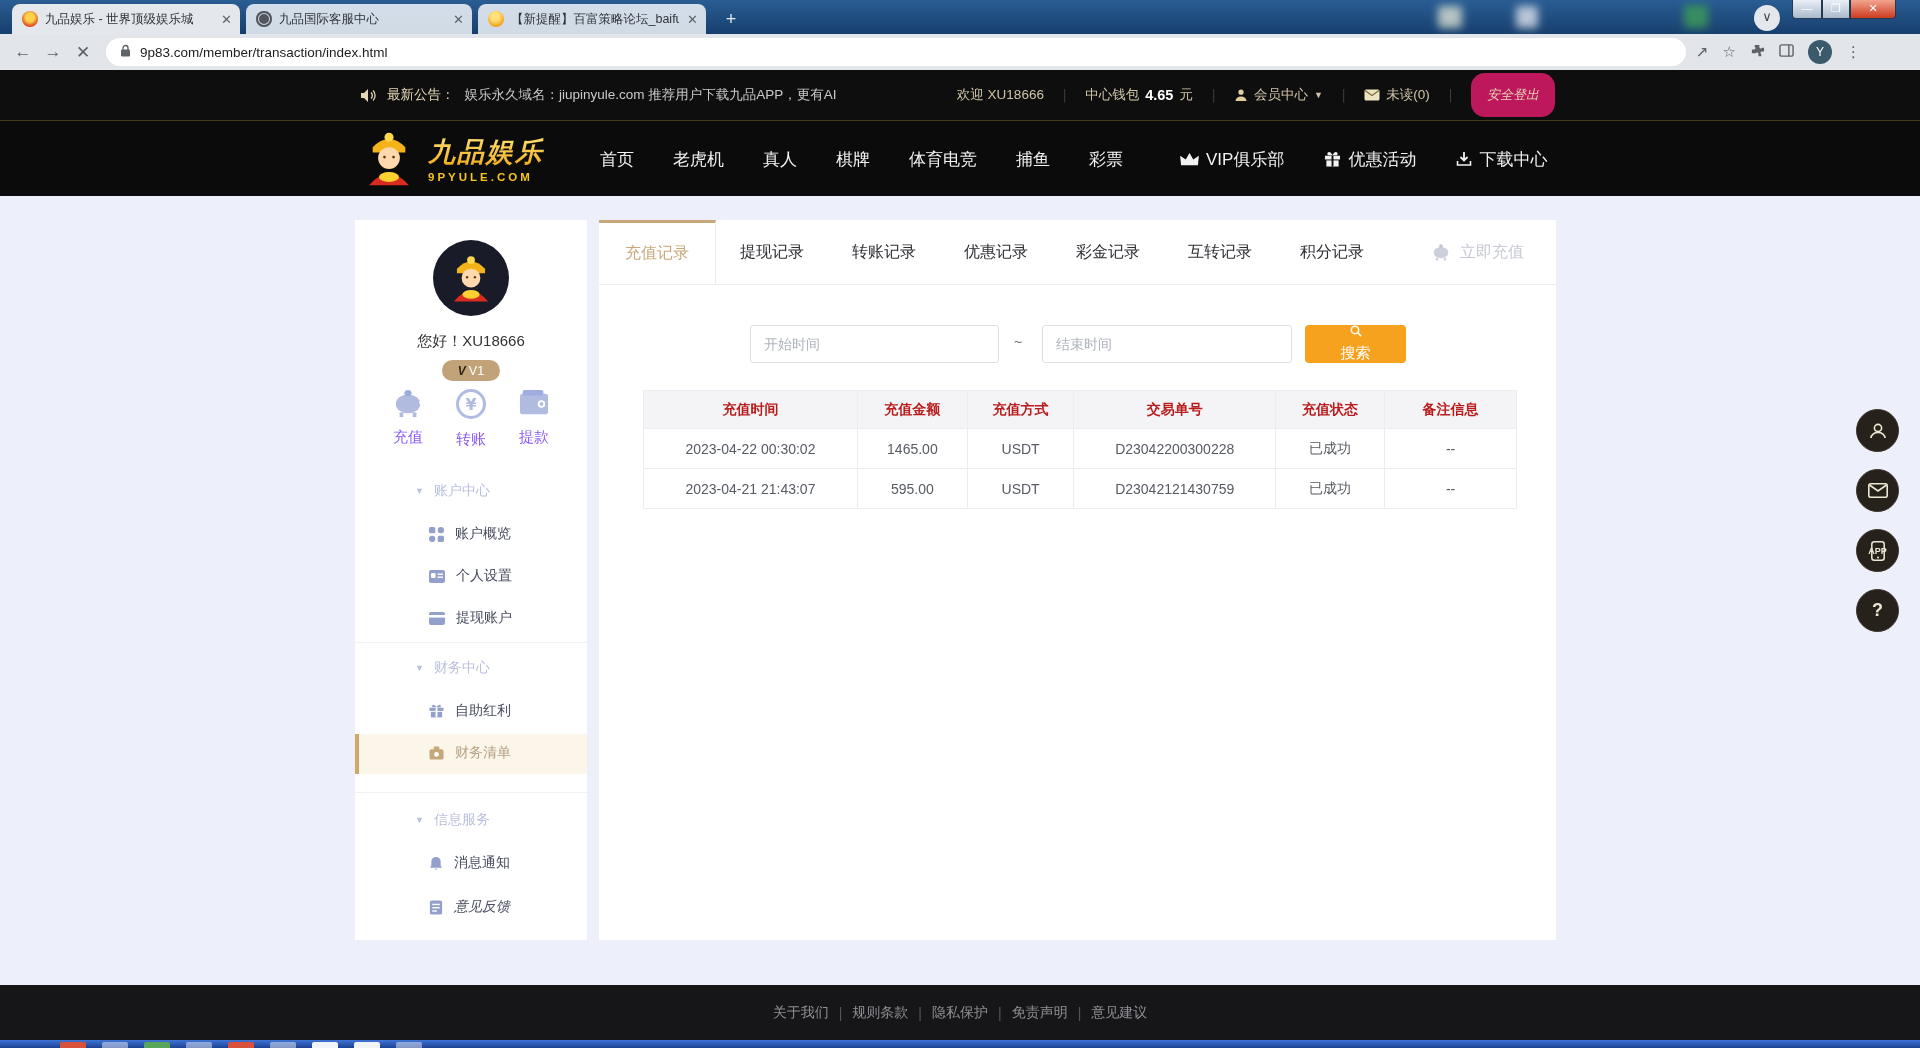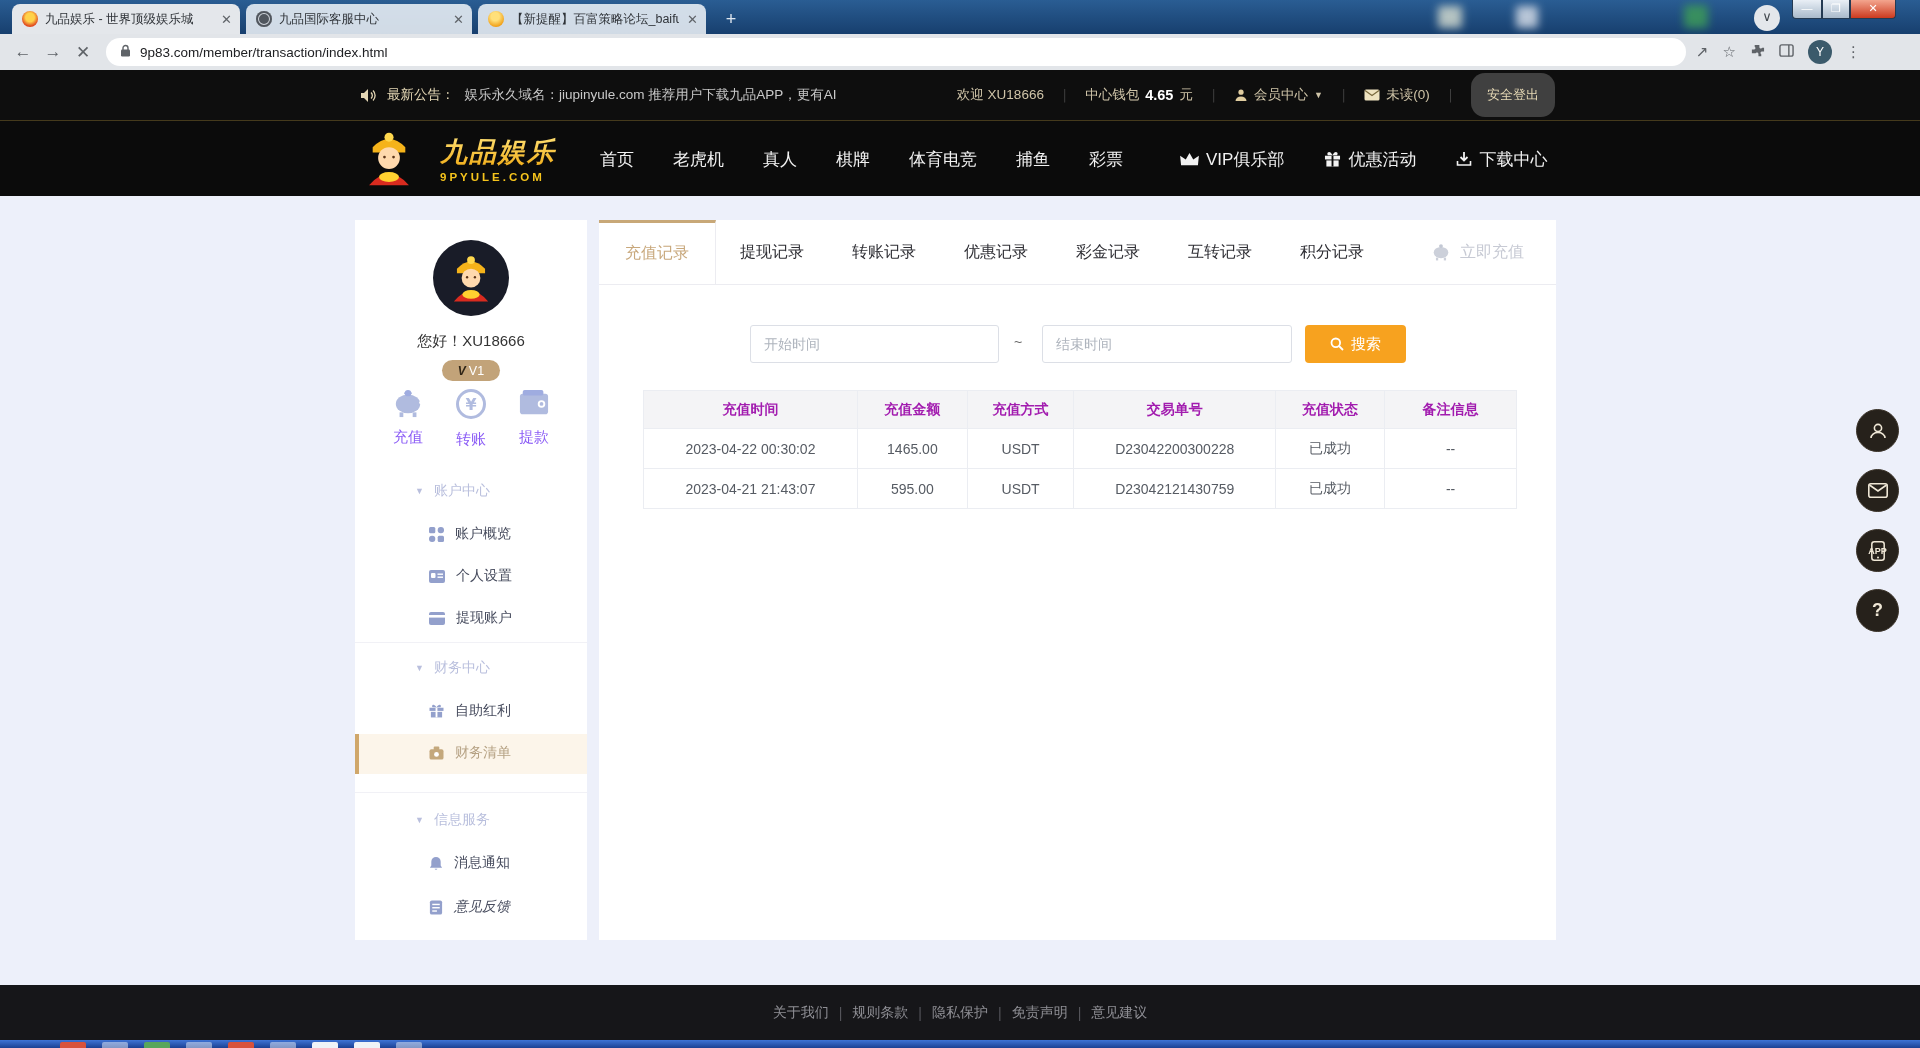--- a/index.html
+++ b/index.html
@@ -44,26 +44,26 @@
   .page { position:absolute; left:0; top:70px; width:1920px; height:970px; background:#edf0fa; }
 
   .announce { position:absolute; left:0; top:0; width:1920px; height:50px; background:#0e0e0e;
     display:flex; align-items:center; font-size:13.5px; color:#c9c9c9; }
   .ann-left { position:absolute; left:360px; display:flex; align-items:center; gap:10px; }
   .ann-label { color:#e3d6b4; }
   .ann-right { position:absolute; right:365px; display:flex; align-items:center; gap:14px; }
   .ann-sep { color:#4a4a4a; }
   .tanline { display:flex; align-items:center; gap:6px; color:#cfc4a8; }
   .wallet-num { color:#fff; font-weight:bold; font-size:14.5px; }
-  .logout-pill { background:#404040; color:#e6d9b5; border-radius:14px; padding:13px 16px; font-size:13px; }
+  .logout-pill { background:#be185d; color:#e6d9b5; border-radius:14px; padding:13px 16px; font-size:13px;font-style:italic; }
   .caret { font-size:9px; color:#cfc4a8; }
 
   .navbar { position:absolute; left:0; top:50px; width:1920px; height:76px; background:#0b0b0b;
     border-top:1px solid #453a1c; }
-  .logo { position:absolute; left:358px; top:8px; display:flex; align-items:center; gap:20px; }
+  .logo { position:absolute; left:358px; top:8px; display:flex; align-items:center; gap:8px; }
   .logo-txt1 { font-size:27px; font-weight:900; font-style:italic; letter-spacing:2px;
     background:linear-gradient(180deg,#ffe37a,#f0a911); -webkit-background-clip:text;
     background-clip:text; color:transparent; }
   .logo-txt2 { font-size:11.5px; font-weight:bold; letter-spacing:3px; color:#f6c41c; margin-top:1px; }
   .nav-links { position:absolute; left:600px; top:0; height:76px; display:flex; align-items:center; }
   .nav-item { color:#f2f2f2; font-size:17px; margin-right:39px; white-space:nowrap; }
   .nav-item-ic { display:flex; align-items:center; gap:7px; margin-left:18px; margin-right:22px; }
   .nav-item-ic svg { display:block; }
 
   .card { position:absolute; background:#fff; }
@@ -101,23 +101,23 @@
   .ptab.first { width:117px; border-top:3px solid #c8a878; border-right:1px solid #ececf1;
     color:#c8a87c; }
   .recharge-now { margin-left:auto; margin-right:32px; display:flex; align-items:center; gap:8px;
     color:#c7cad4; font-size:16px; }
   .searchrow { position:absolute; left:0; top:105px; width:957px; height:38px; }
   .inp { position:absolute; height:38px; border:1px solid #dcdfe6; border-radius:3px; background:#fff;
     padding:0 13px; font-size:14px; color:#333; font-family:"Liberation Sans","DejaVu Sans",sans-serif; }
   .inp::placeholder { color:#aeb4bd; }
   .tilde { position:absolute; left:415px; top:9px; color:#666; font-size:14px; }
   .searchbtn { position:absolute; left:706px; top:0; width:101px; height:38px; background:#f7a21f;
-    border-radius:4px; color:#fff; font-size:15px; display:flex; align-items:center; justify-content:center; gap:7px; }
+    border-radius:4px; color:#fff; font-size:15px; display:flex; align-items:center; justify-content:center; gap:7px;flex-direction:column; }
   table.rec { position:absolute; left:44px; top:170px; width:874px; border-collapse:collapse; }
-  table.rec th { height:38px; background:#f4f4f6; font-size:14px; color:#a21caf; font-weight:bold;
+  table.rec th { height:38px; background:#f4f4f6; font-size:14px; color:#b91c1c; font-weight:bold;
     border:1px solid #ebedf2; }
   table.rec td { height:40px; text-align:center; font-size:14px; color:#565b63;
     border:1px solid #ebedf2; }
   td.status { color:#689df6; }
   td.note { color:#8d929b; }
 
   .sitefooter { position:absolute; left:0; top:915px; width:1920px; height:55px; background:#161619;
     display:flex; align-items:center; justify-content:center; gap:10px; font-size:14px; color:#8f8f95; }
   .f-sep { color:#54545a; }
 

